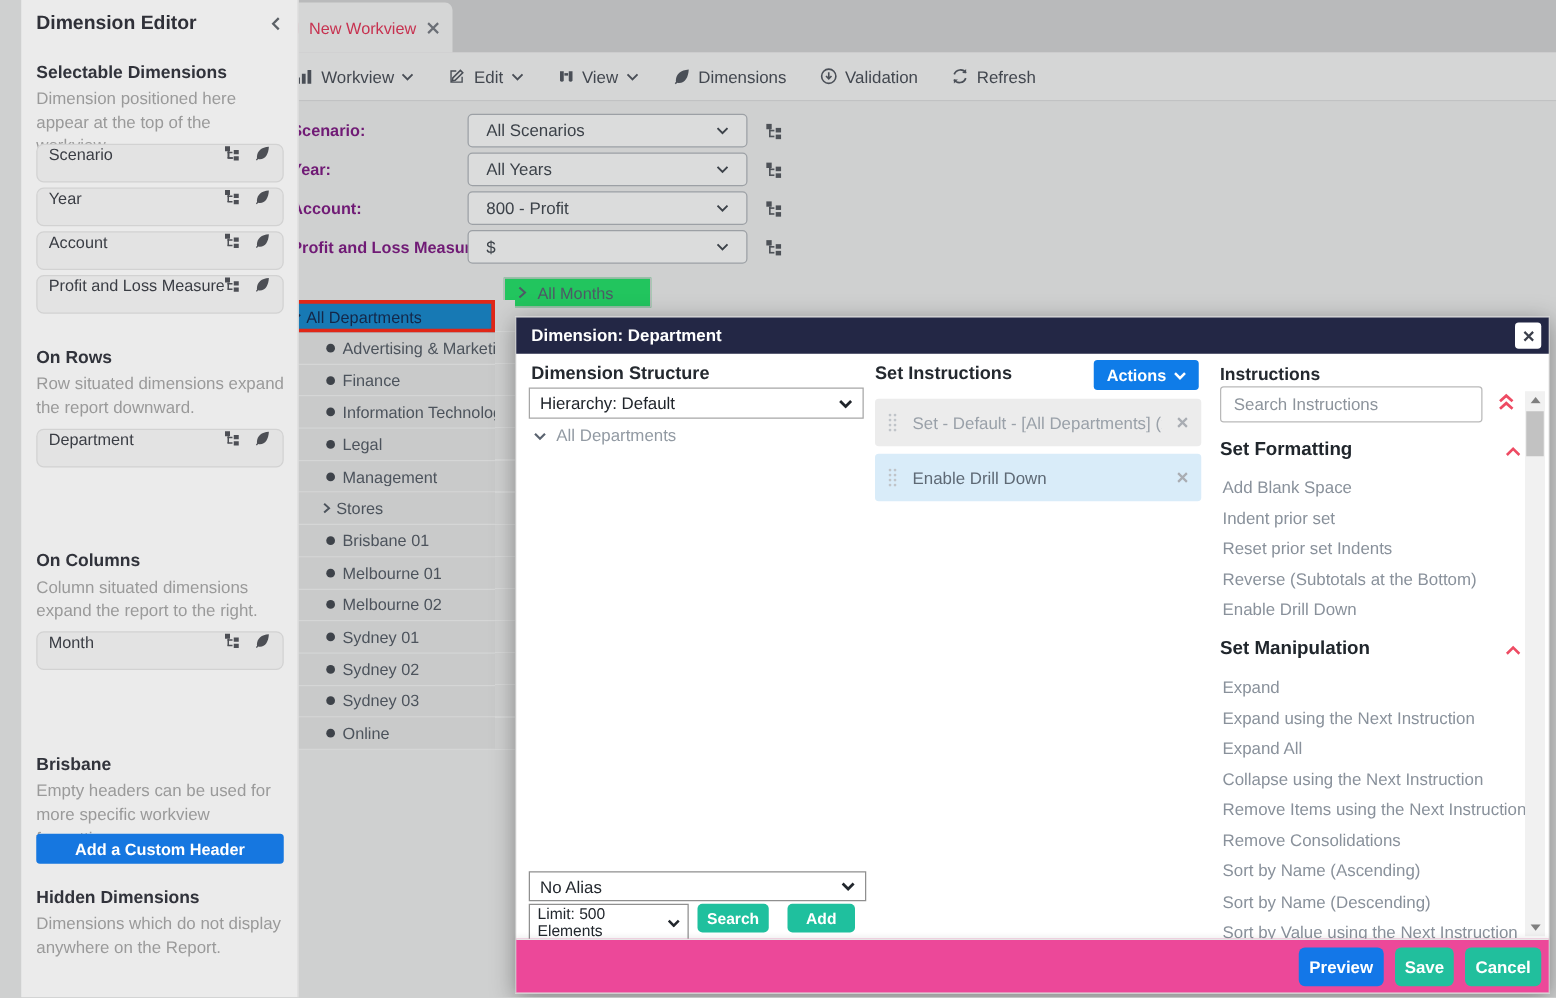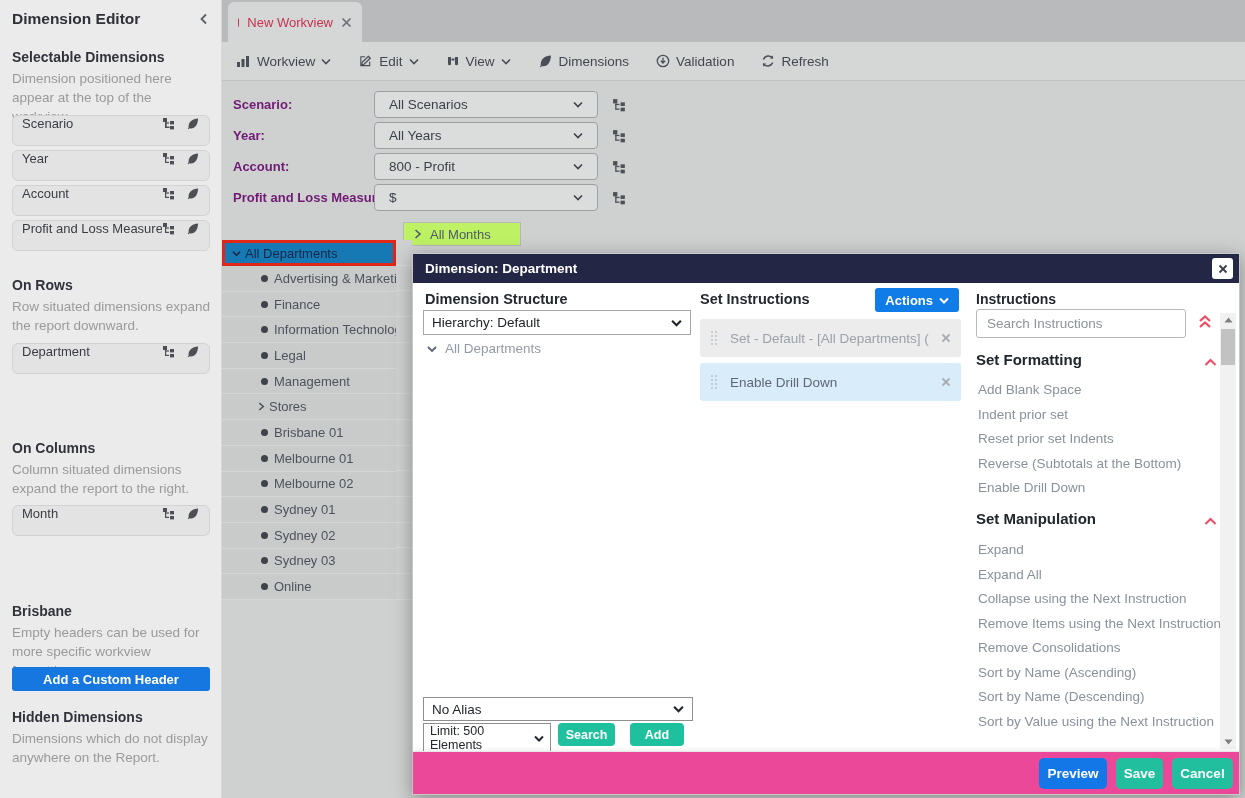--- a/index.html
+++ b/index.html
@@ -1,21 +1,21 @@
 <!DOCTYPE html>
 <html><head>
 <meta charset="utf-8">
 <style>
   * { margin:0; padding:0; box-sizing:border-box; }
   html,body { width:1245px; height:798px; }
   body { font-family:"Liberation Sans", sans-serif; background:#cfd0d0; }
   .screen { position:relative; width:1245px; height:798px; overflow:hidden; background:#cfd0d0; }
 
   
-  .sidebar { position:absolute; left:0; top:0; width:222px; height:798px; background:#ebebeb; border-right:1px solid #d8d8d8; z-index:2; }
+  .sidebar { position:absolute; left:17px; top:0; width:222px; height:798px; background:#ebebeb; border-right:1px solid #d8d8d8; z-index:2; }
   .sb-head { position:absolute; left:12px; top:10px; width:198px; display:flex; justify-content:space-between; align-items:center; }
   .sb-title { font-size:15.5px; font-weight:bold; color:#2f3038; }
   .sb-collapse { color:#5b6066; cursor:pointer; display:flex; }
   .sec-title { position:absolute; left:12px; font-size:14px; font-weight:bold; color:#31333b; }
   .sec-desc { position:absolute; left:12px; width:200px; font-size:13.5px; line-height:19px; color:#9a9a9a; }
   .chip { position:absolute; left:12px; width:198px; height:31px; background:#e3e3e3; border:1px solid #d2d2d2; border-radius:6px; display:flex; align-items:flex-start; padding:0 9px; cursor:pointer; }
   .chip-label { flex:1; font-size:13px; color:#3a3d44; white-space:nowrap; overflow:hidden; }
   .chip-icons { display:flex; gap:10px; align-items:center; color:#4d4f55; }
   .btn-blue { position:absolute; left:12px; width:198px; height:24px; background:#1677e0; color:#fff; font-size:13px; font-weight:bold; border:none; border-radius:3px; cursor:pointer; font-family:"Liberation Sans",sans-serif; }
 
@@ -30,21 +30,21 @@
   .tb-item { display:flex; align-items:center; gap:6px; font-size:13.5px; color:#42474f; cursor:pointer; }
   .tb-item svg { color:#4a4f57; }
 
   .filter-row { position:absolute; height:27px; display:flex; align-items:center; }
   .filter-label { position:absolute; left:11px; font-size:13px; font-weight:bold; color:#701a75; white-space:nowrap; }
   .select { position:absolute; left:152px; width:224px; height:27px; background:#dbdcdc; border:1px solid #9ca0a5; border-radius:4px; display:flex; align-items:center; padding:0 14px; cursor:pointer; }
   .select .val { flex:1; font-size:13.5px; color:#3c4249; white-space:nowrap; overflow:hidden; }
   .select svg { color:#3c4249; }
   .hier-btn { position:absolute; left:390px; color:#4d5157; display:flex; cursor:pointer; }
 
-  .months-hdr { position:absolute; left:181px; top:222px; width:118px; height:24px; background:#bef264; border:1px solid #b7b8b9; display:flex; align-items:center; gap:8px; padding:0 10px; font-size:13px; color:#4e5a66; cursor:pointer; }
+  .months-hdr { position:absolute; left:181px; top:222px; width:118px; height:24px; background:#22c55e; border:1px solid #b7b8b9; display:flex; align-items:center; gap:8px; padding:0 10px; font-size:13px; color:#4e5a66; cursor:pointer; }
 
   
   .tree { position:absolute; left:0; top:240px; width:174px; }
   .tree-row { height:25.7px; background:#c9caca; border-bottom:1px solid #d5d6d6; display:flex; align-items:center; font-size:13px; color:#4c535c; cursor:pointer; }
   .tree-row .bullet { width:7px; height:7px; border-radius:50%; background:#3e434a; margin-left:39px; margin-right:6px; flex:none; }
   .tree-row .tchev { margin-left:36px; margin-right:4px; color:#4c535c; display:flex; flex:none; }
   .tree-row.selected { height:26px; background:#1779b4; border:3px solid #e02717; color:#142748; font-size:13px; }
   .tree-row.selected .tchev { margin-left:7px; color:#142748; }
   .tree-row .tlabel { white-space:nowrap; overflow:hidden; }
   .tree-gap { position:absolute; left:174px; top:240px; width:16px; height:361px; background:#cfd0d0;
@@ -576,20 +576,21 @@
         </div>
 
         <div class="grp-title" style="top:227px">Set Manipulation</div>
         <span class="grp-chev" style="top:229px">
           <svg width="13" height="9" viewBox="0 0 13 9" fill="none" stroke="currentColor" stroke-width="2">
               <polyline points="1.5,7 6.5,2 11.5,7"></polyline>
             </svg>
         </span>
         <div class="instr-list" style="top:255px">
           <div class="instr-item">Expand</div>
+          <div class="instr-item">Expand using the Next Instruction</div>
           <div class="instr-item">Expand All</div>
           <div class="instr-item">Collapse using the Next Instruction</div>
           <div class="instr-item">Remove Items using the Next Instruction</div>
           <div class="instr-item">Remove Consolidations</div>
           <div class="instr-item">Sort by Name (Ascending)</div>
           <div class="instr-item">Sort by Name (Descending)</div>
           <div class="instr-item">Sort by Value using the Next Instruction</div>
         </div>
       </div>
 

